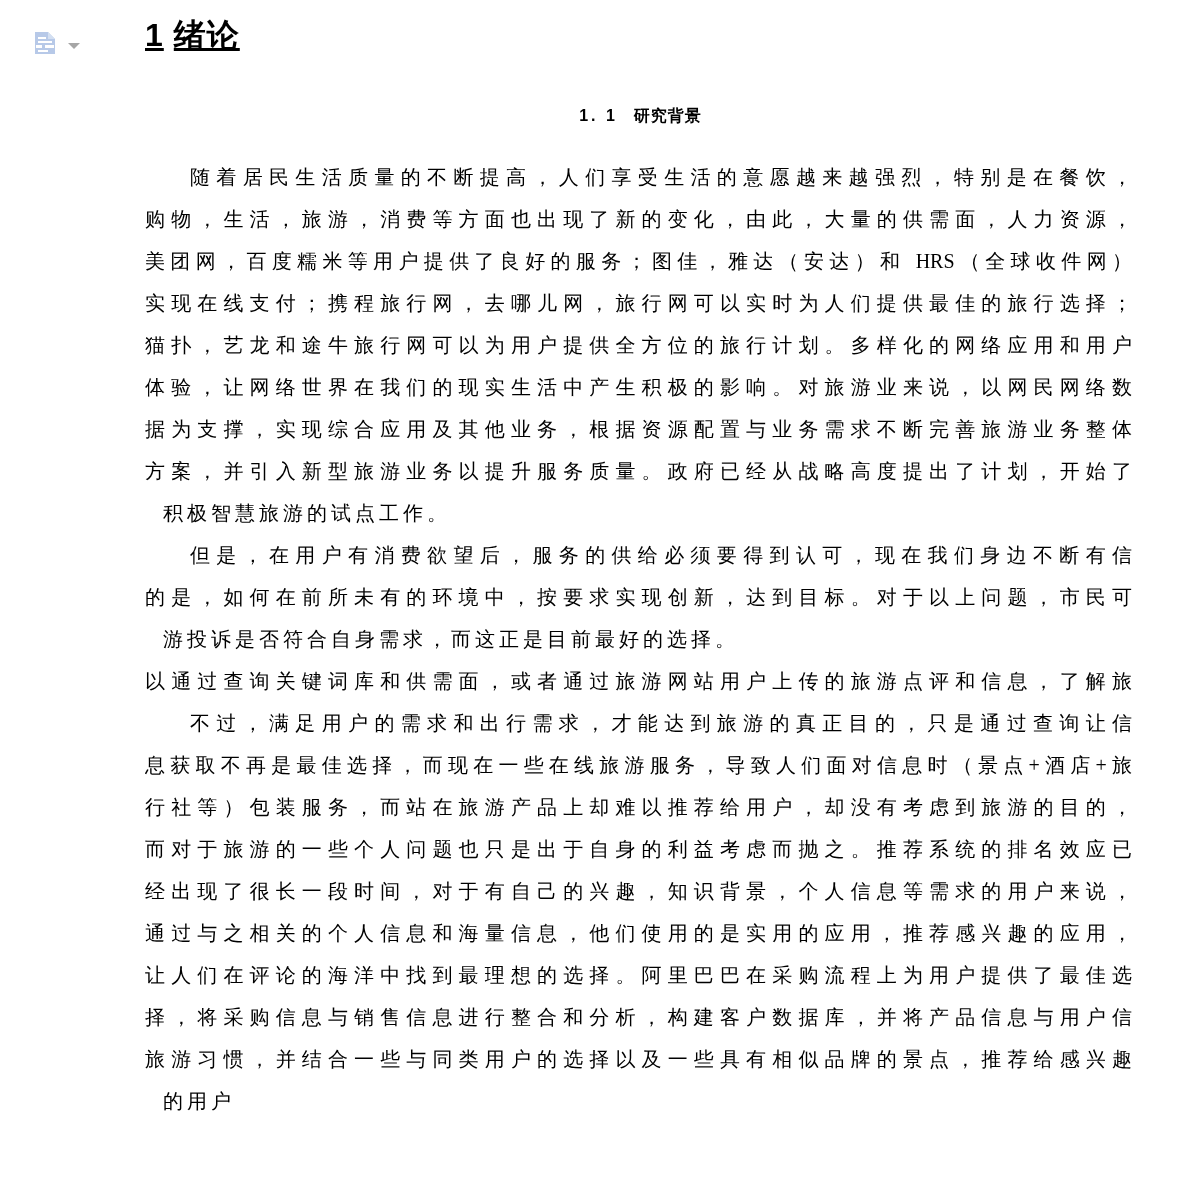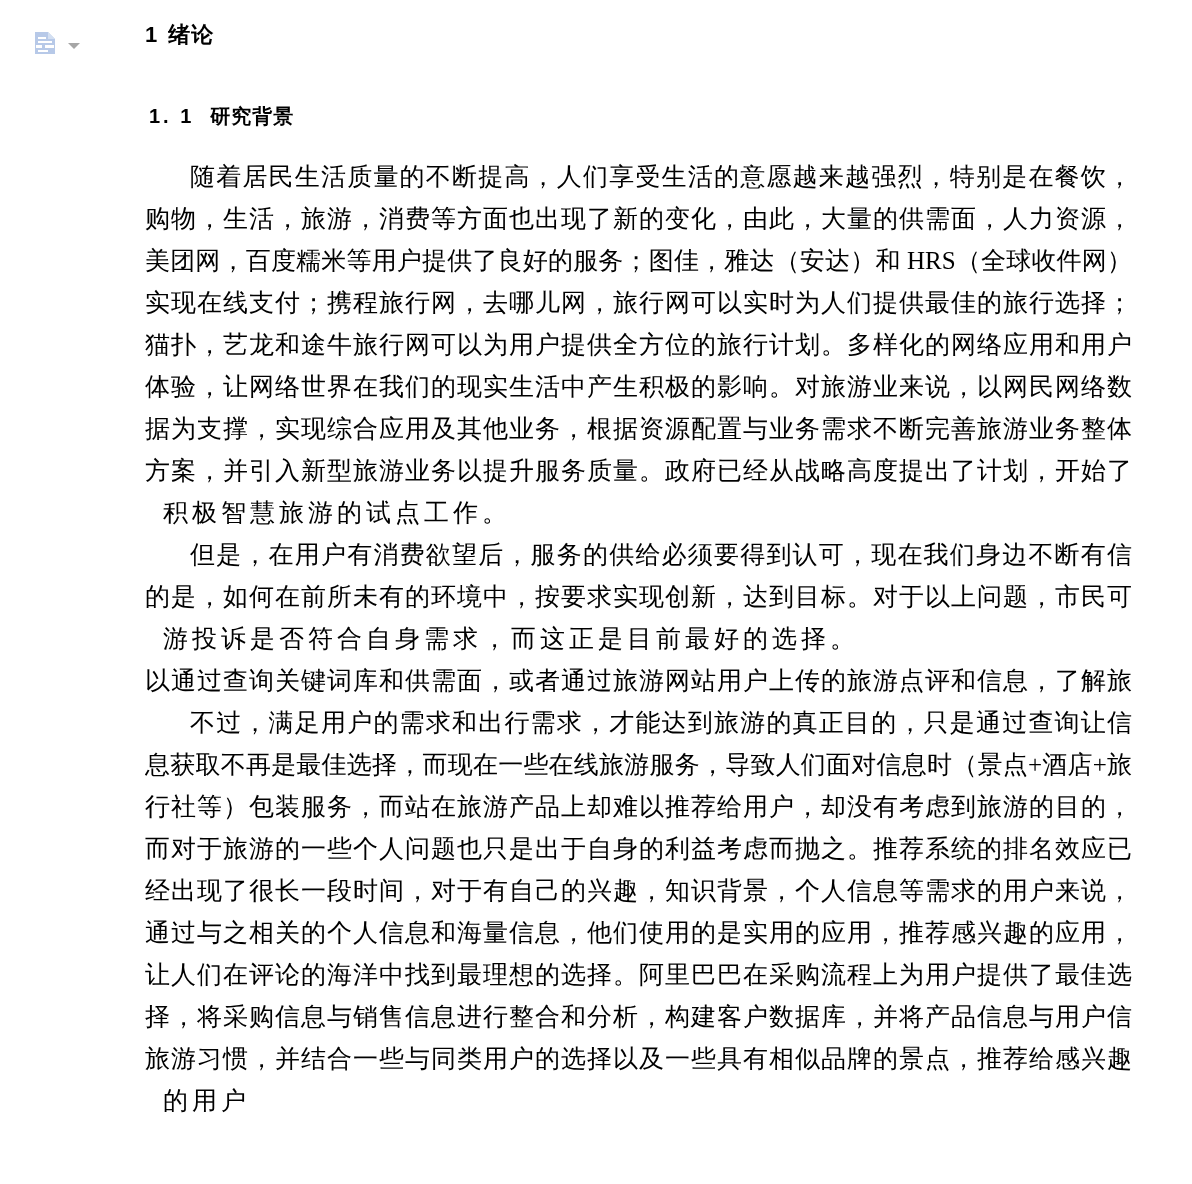--- a/index.html
+++ b/index.html
@@ -36,41 +36,43 @@
   
   .content {
     position: absolute;
     left: 145px;
     top: 0;
     width: 987px;
   }
   .chapter-title {
     font-family: "Liberation Sans", "DejaVu Sans", sans-serif;
     font-weight: bold;
-    font-size: 22px;
+    font-size: 32px;
     line-height: 36px;
     margin: 17px 0 8px 0;
     letter-spacing: 1px;
+    text-decoration: underline;
   }
   .chapter-title .num { margin-right: 10px; }
   .section-title {
     font-family: "Liberation Sans", "DejaVu Sans", sans-serif;
     font-weight: bold;
-    font-size: 20px;
+    font-size: 16px;
     line-height: 32px;
     margin: 47px 0 0 4px;
     letter-spacing: 1px;
+    text-align: center;
   }
   .section-title .num { margin-right: 16px; letter-spacing: 3px; }
 
   .body-text { margin-top: 24px; }
   .line {
     height: 42px;
     line-height: 42px;
-    font-size: 25px;
+    font-size: 20px;
     text-align: justify;
     text-align-last: justify;
     text-justify: inter-character;
     overflow: hidden;
     white-space: nowrap;
   }
   .line.indent { padding-left: 45px; }
   .line.para-end { text-align-last: left; letter-spacing: 4px; margin-left: 18px; }
 </style>
 </head>

